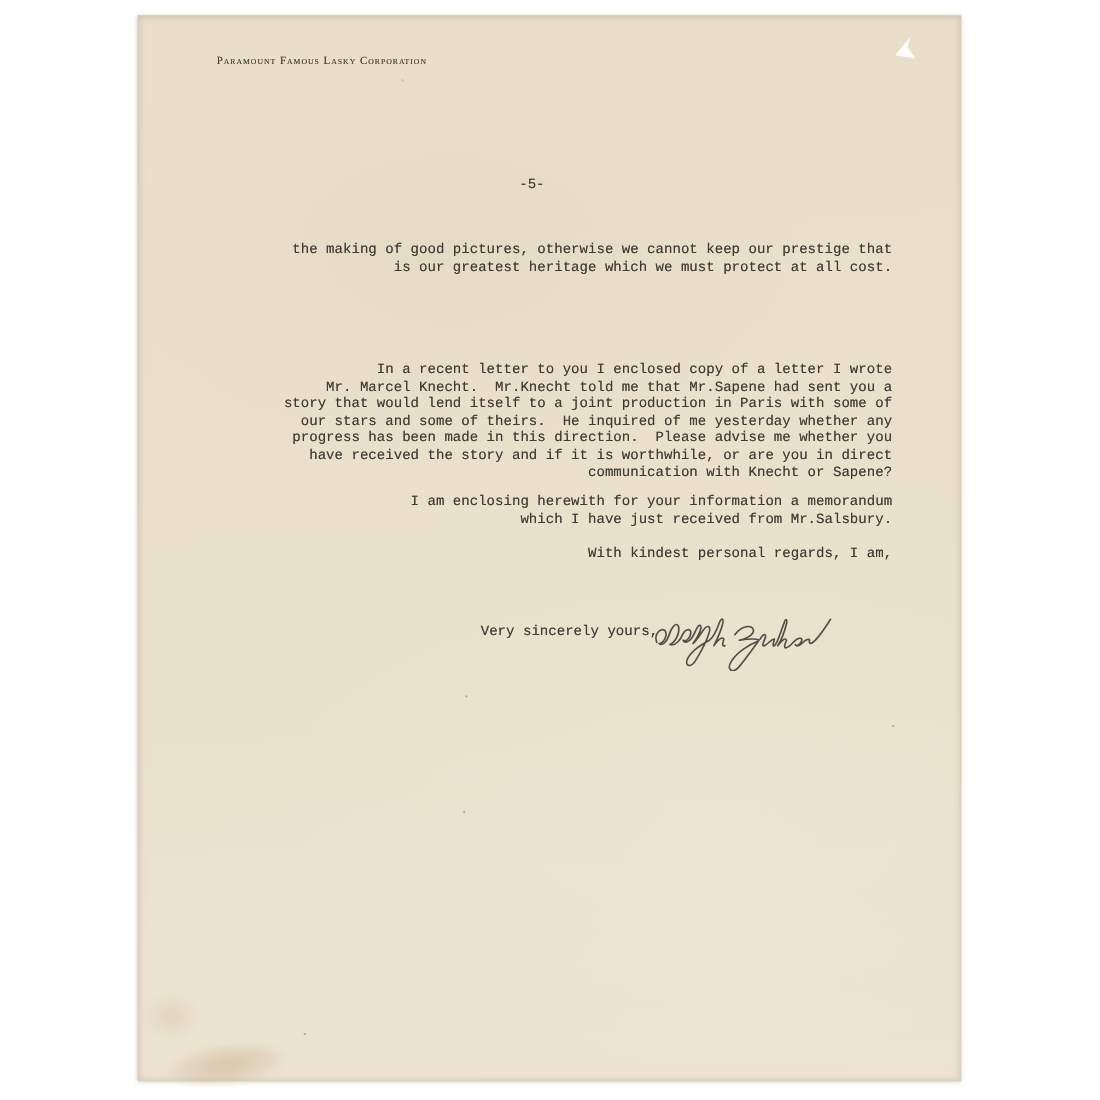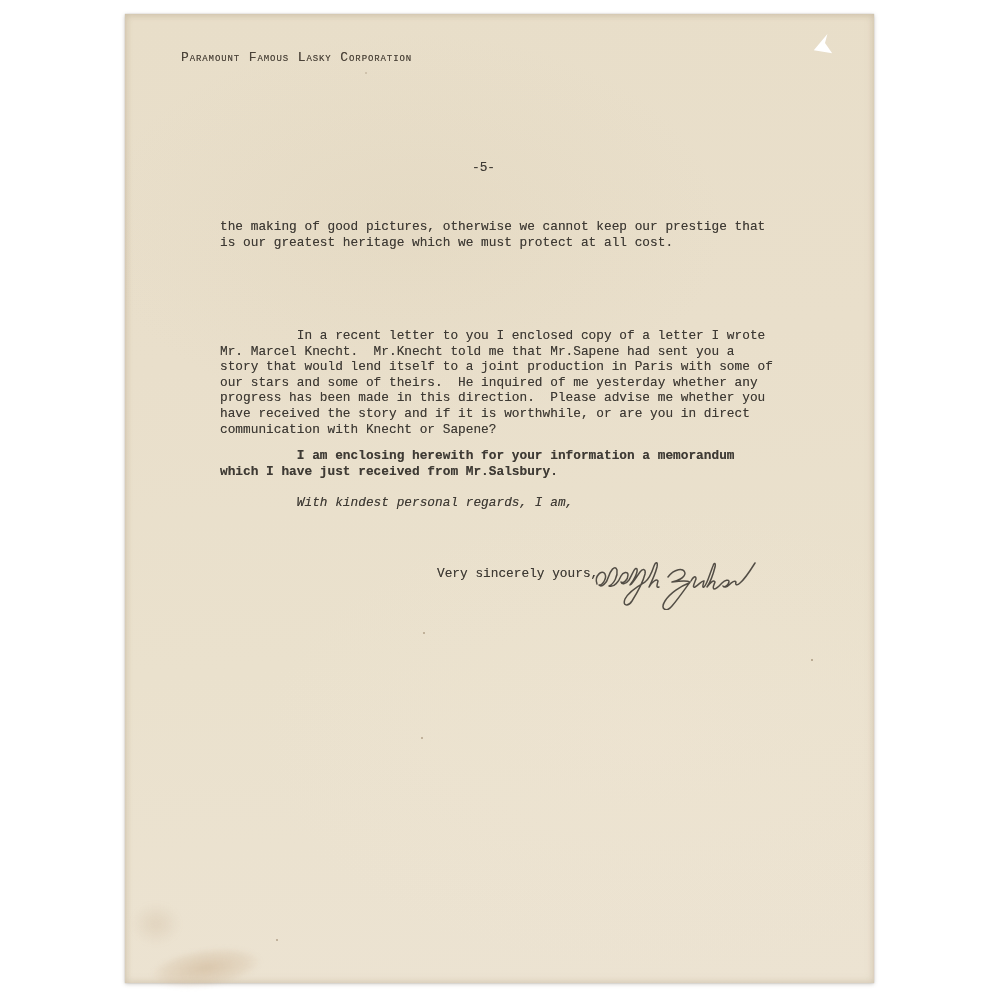--- a/index.html
+++ b/index.html
@@ -31,25 +31,25 @@
     box-shadow:
       0 1px 4px rgba(90,80,60,0.30),
       0 0 1px rgba(90,80,60,0.35),
       inset 0 2px 6px rgba(150,130,100,0.18),
       inset 2px 0 6px rgba(150,130,100,0.12),
       inset -2px -2px 8px rgba(150,130,100,0.10);
   }
   
   .letterhead {
     position: absolute;
-    left: 56px;
+    left: 72px;
     top: 36px;
-    font-family: Liberation Mono, monospace;
+    font-family: Liberation Serif, serif;
     font-variant: small-caps;
-    font-size: 13px;
+    font-size: 10px;
     letter-spacing: 0.9px;
     color: #4a4238;
     text-shadow: 0 0 0.5px rgba(74,66,56,0.6);
     white-space: nowrap;
   }
   
   .type {
     font-family: "Liberation Mono", "DejaVu Sans Mono", monospace;
     font-size: 12.8px;
     line-height: 15.6px;
@@ -57,28 +57,29 @@
     text-shadow: 0 0 0.6px rgba(62,58,52,0.55);
     white-space: pre-wrap;
   }
   .page-number {
     position: absolute;
     left: 347px;
     top: 146px;
   }
   .para {
     position: absolute;
-    left: 95px;
+    left: 106px;
     width: 580px;
+    text-align: right;
   }
   .p1 { top: 205px; }
   .p2 { top: 253px; }
   .p3 { top: 314px; }
-  .p4 { top: 434px; font-weight: bold; }
-  .p5 { top: 481px; font-style: italic; }
+  .p4 { top: 434px; }
+  .p5 { top: 481px; }
   .valediction {
     position: absolute;
     left: 312px;
     top: 552px;
     white-space: nowrap;
   }
   
   .signature {
     position: absolute;
     left: 463px;

